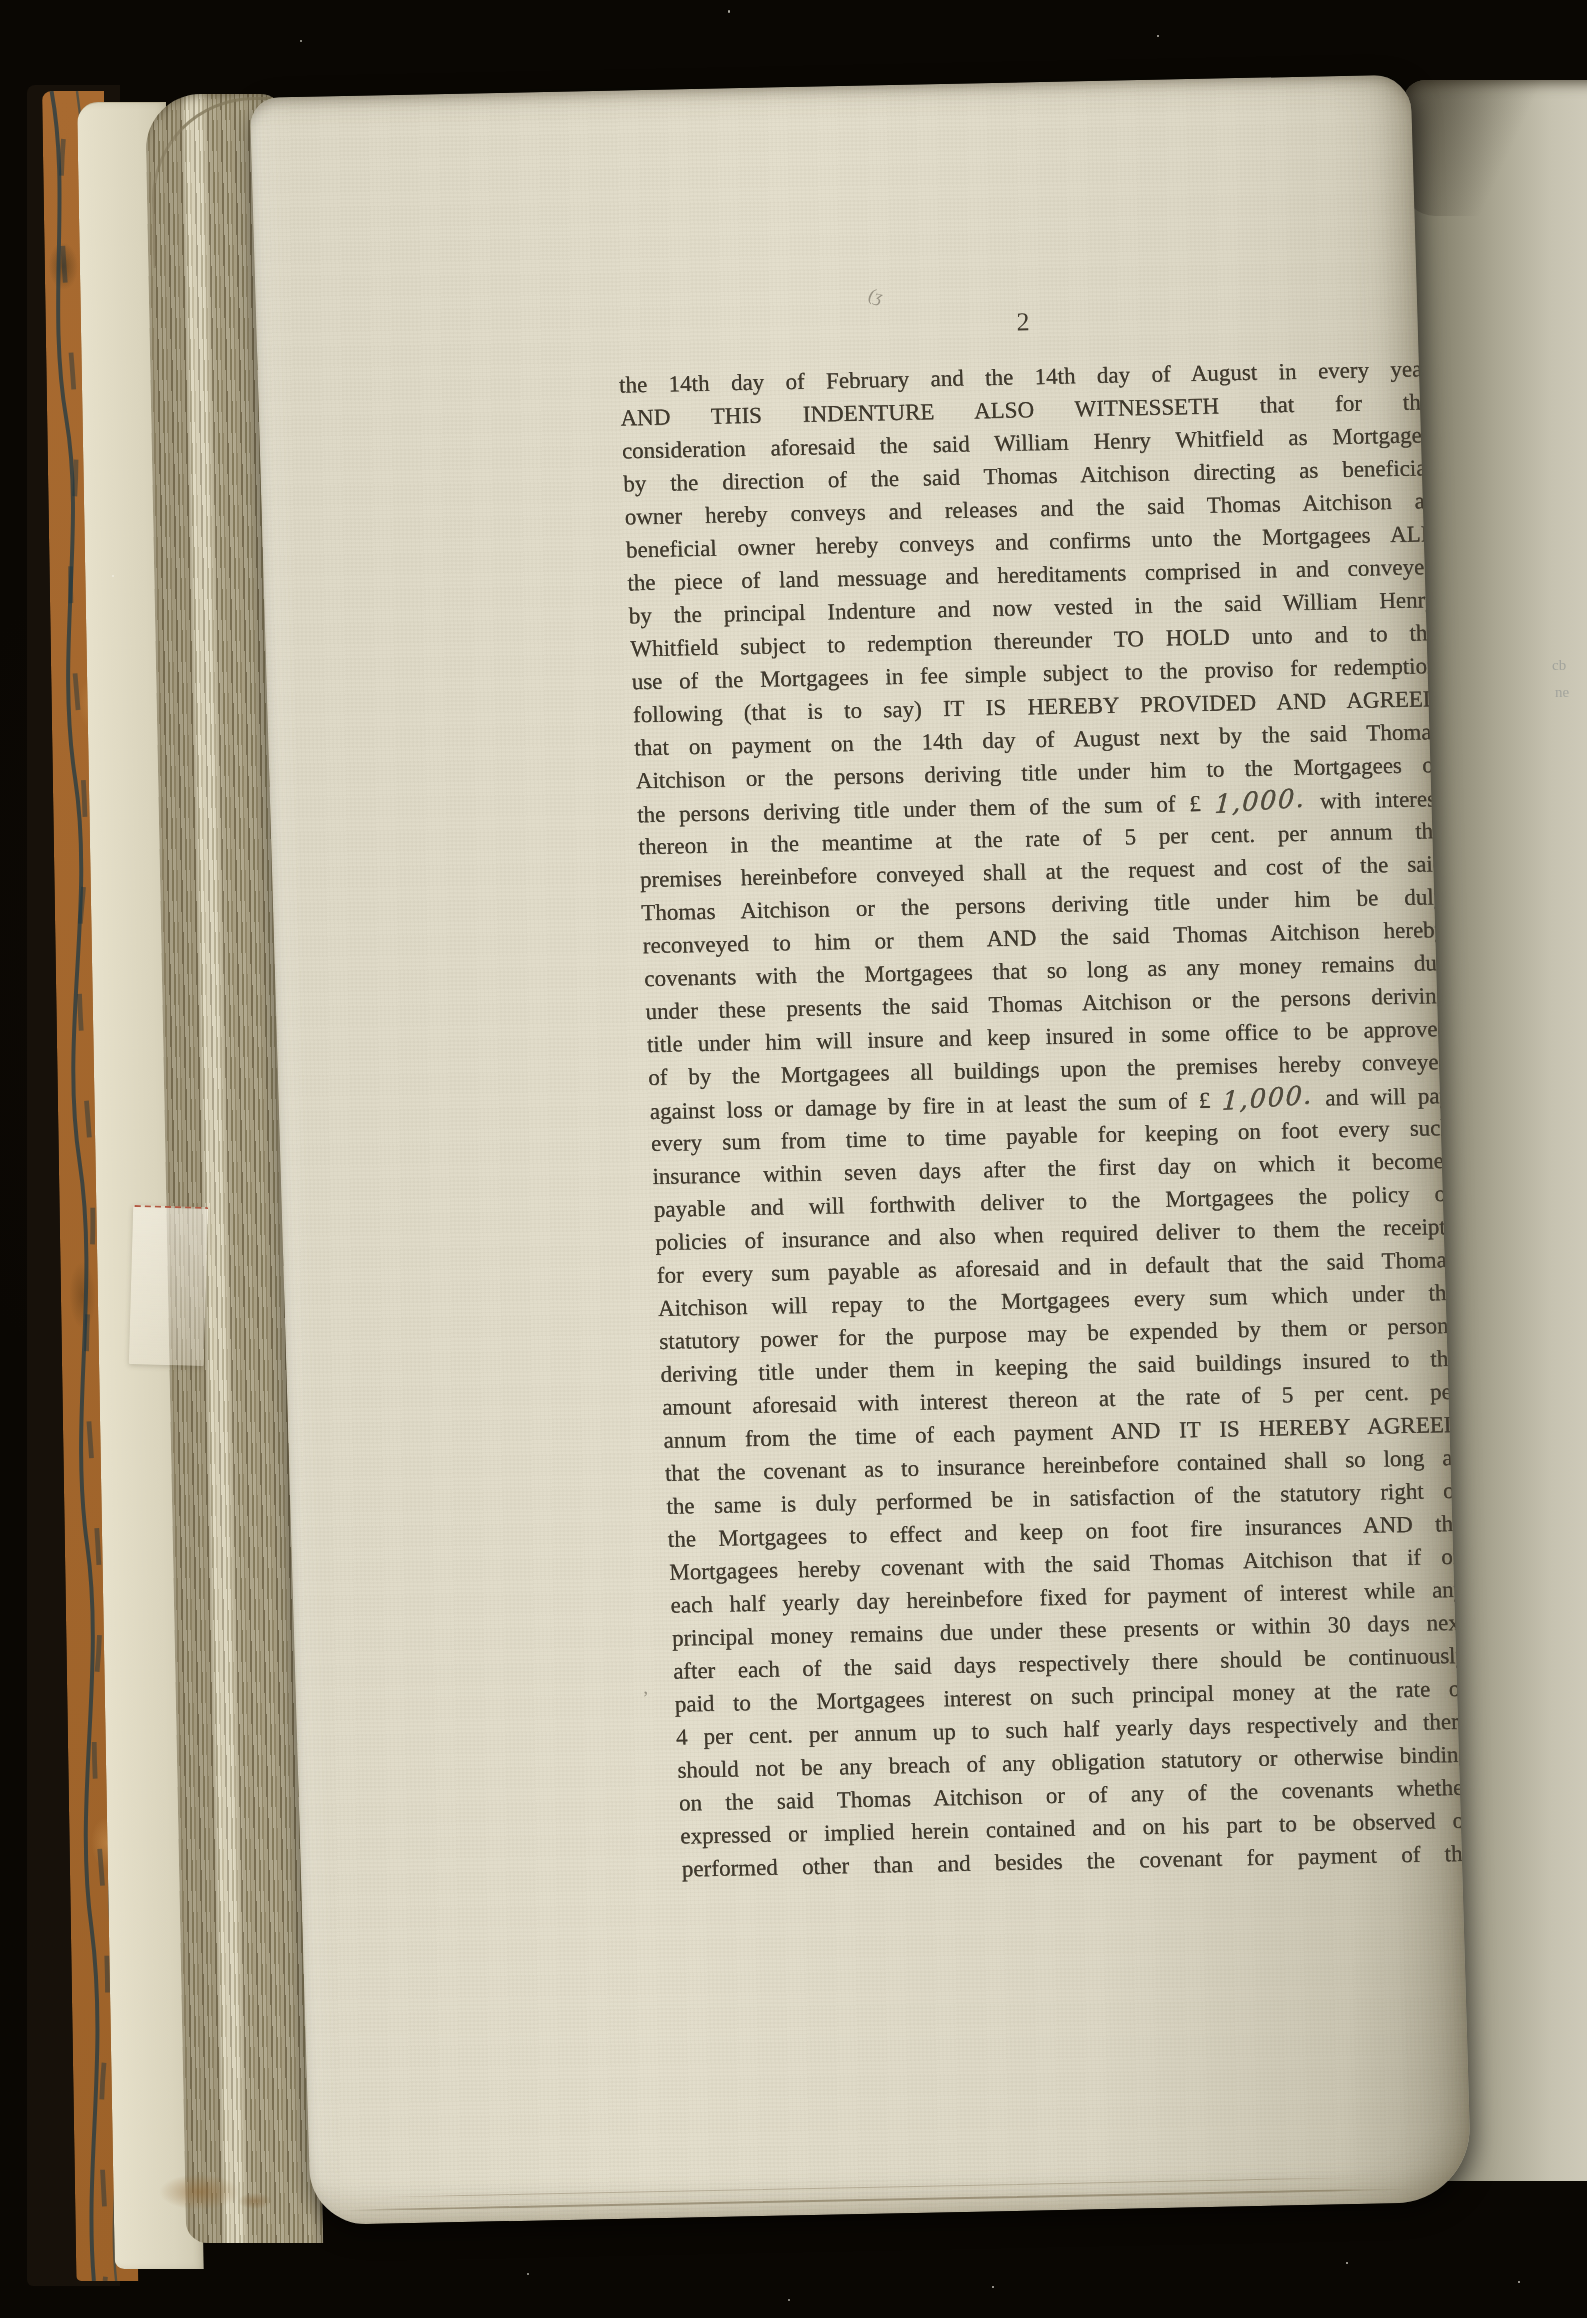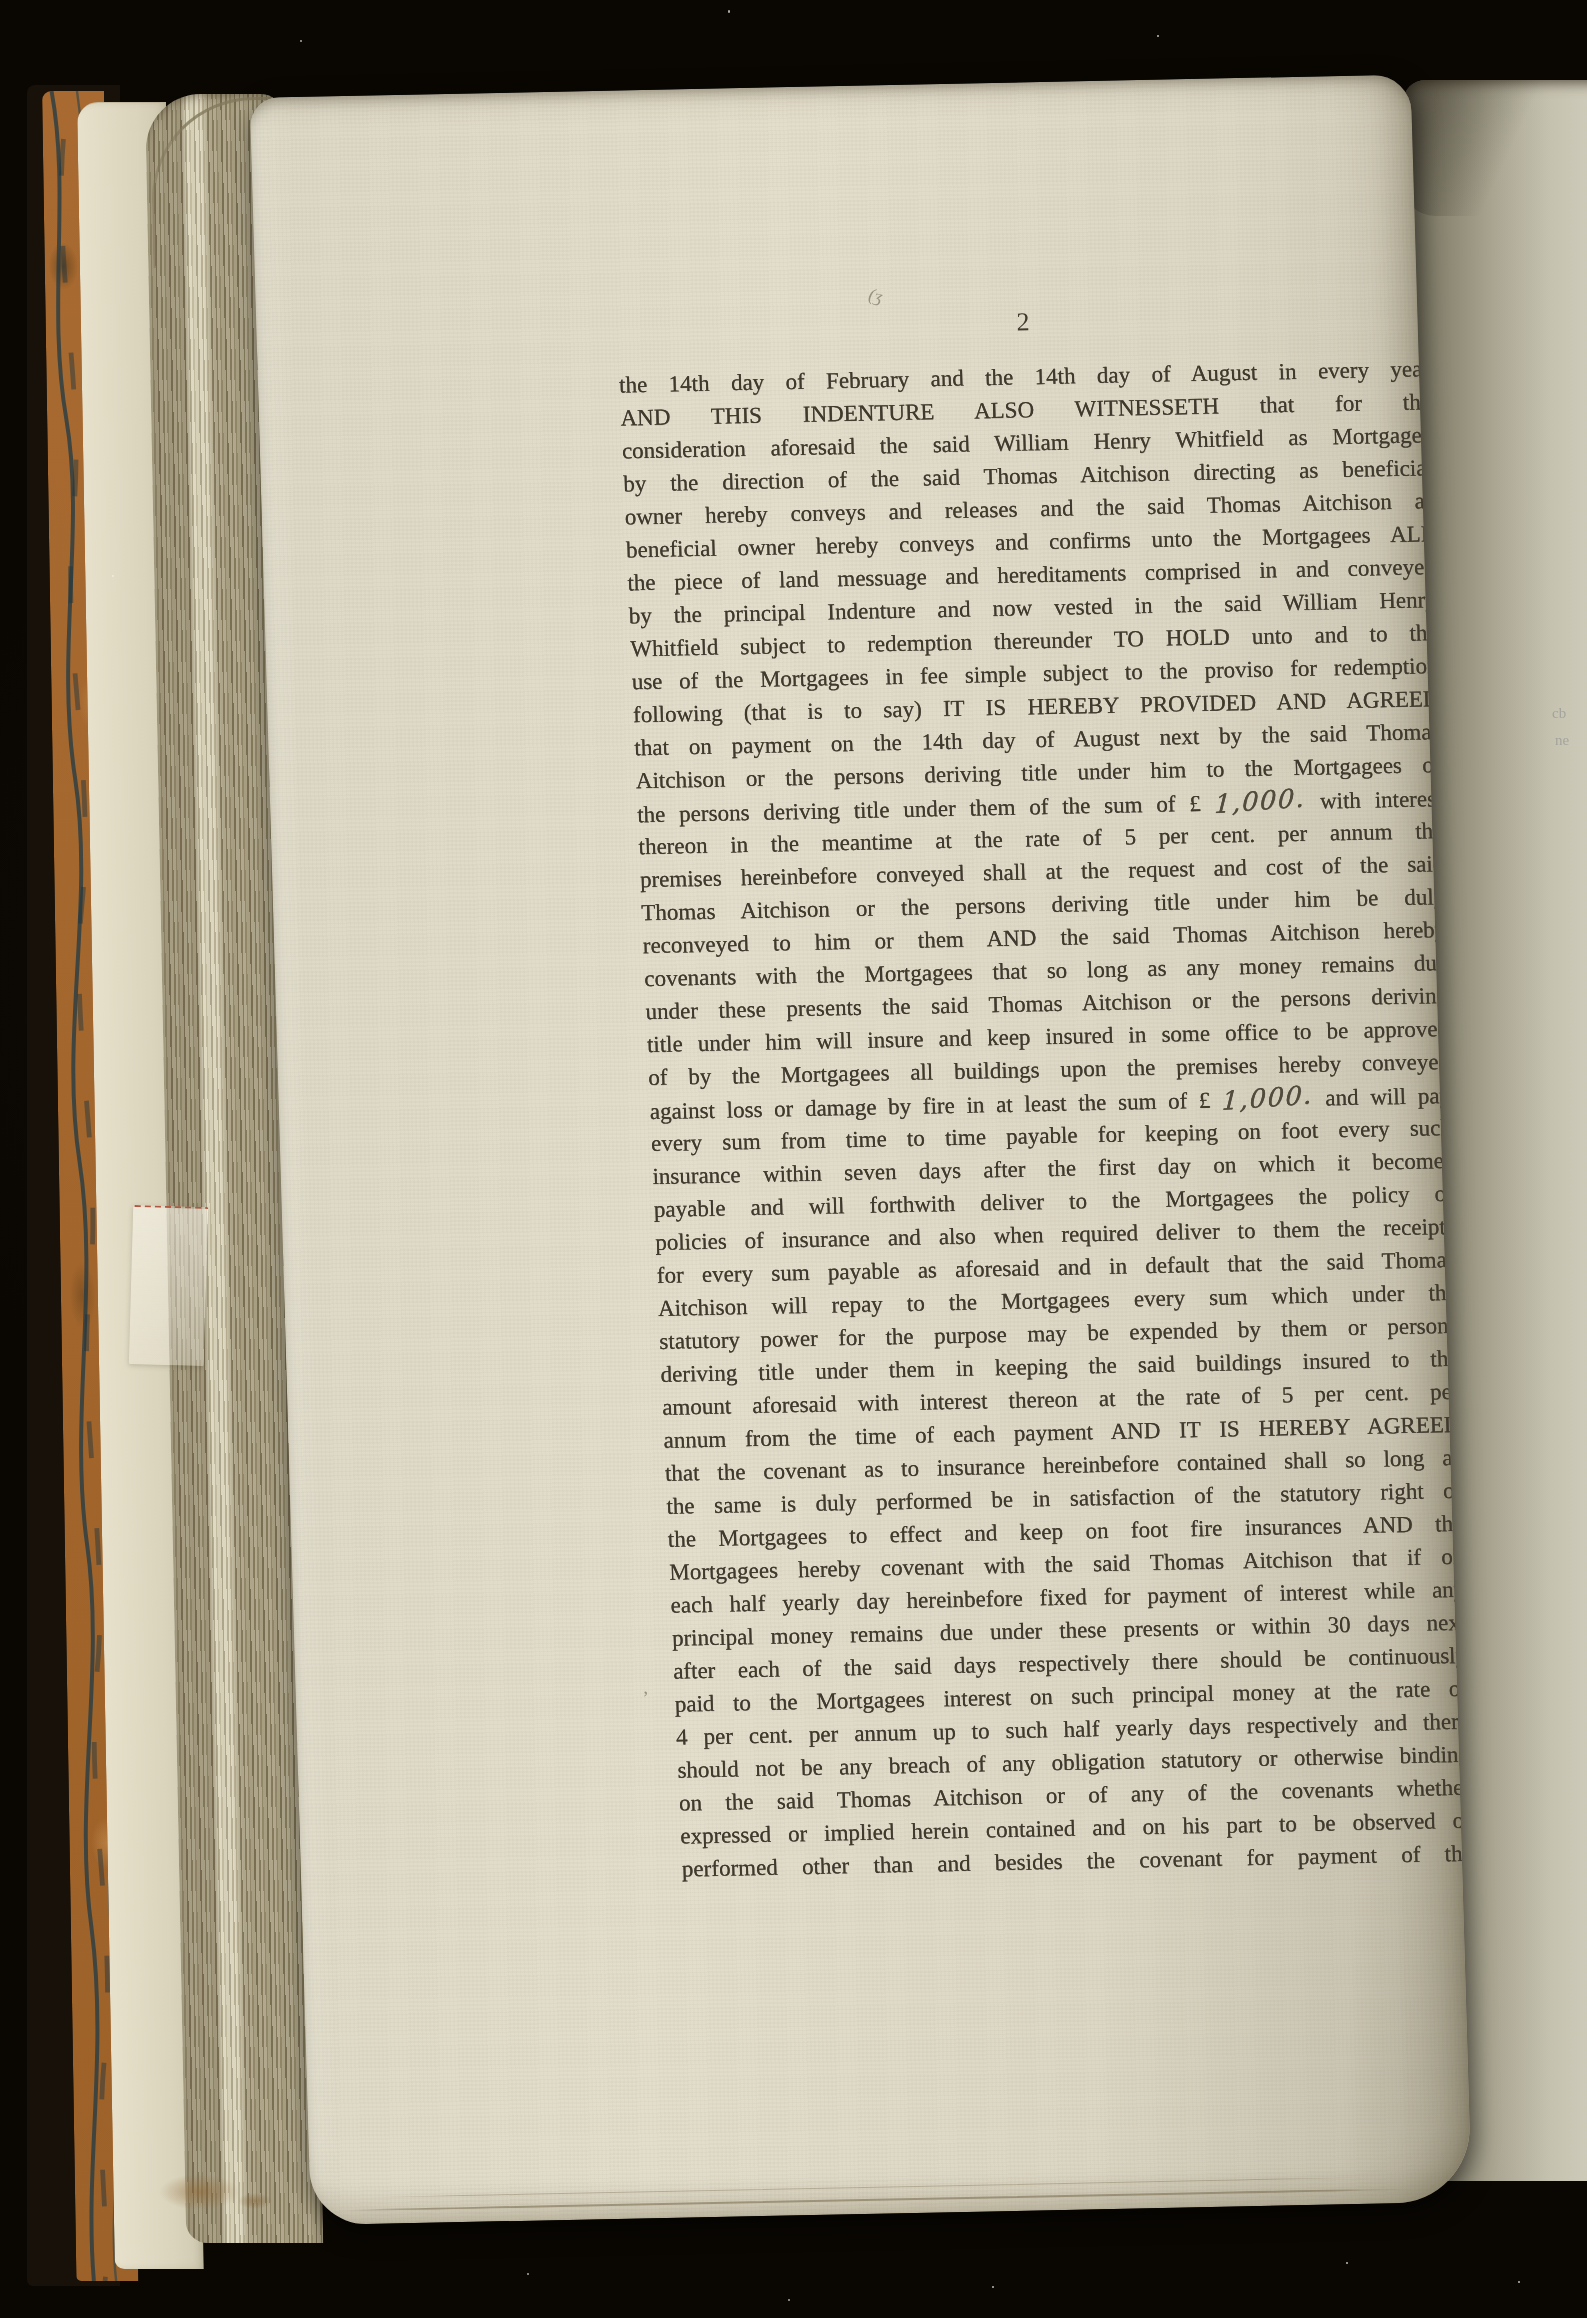--- a/index.html
+++ b/index.html
@@ -45,21 +45,21 @@
     background:radial-gradient(closest-side, rgba(142,100,48,.55), rgba(142,100,48,0) 75%);}
   .stain-b{position:absolute;left:232px;top:2190px;width:46px;height:22.4px;border-radius:50%;
     background:radial-gradient(closest-side, rgba(120,82,36,.45), rgba(120,82,36,0) 75%);}
   
   .right-page{position:absolute;left:1403px;top:80px;width:192px;height:2101px;
     border-radius:22.4px 0 0 32px;
     background:linear-gradient(90deg,#6e6a59 0,#87836f 36px,#aaa692 92px,#c6c2b0 148px,#cfcbba 188px);
     box-shadow:inset 0 9.6px 12.8px -6.4px rgba(45,38,26,.7);}
   .right-page::before{content:'';position:absolute;inset:0 0 auto 0;height:136px;border-radius:inherit;
     background:linear-gradient(115deg, rgba(30,24,16,.45), transparent 55%);}
-  .bleed-mark{position:absolute;color:#667079;opacity:.38;font-size:15px;filter:blur(0.5px);margin-top:48px;}
+  .bleed-mark{position:absolute;color:#667079;opacity:.38;font-size:15px;filter:blur(0.5px);}
   .bleed-mark.m0{left:149px;top:577px;}
   .bleed-mark.m1{left:152px;top:604px;}
   
   .main-page{position:absolute;left:268px;top:86px;width:1161px;height:2128px;
     transform:rotate(-1.15deg) skewX(.5deg);transform-origin:50% 30%;
     border-radius:29px 37px 76px 56px;overflow:hidden;
     background:
       repeating-linear-gradient(0deg, rgba(120,110,85,.04) 0 1.6px, transparent 1.6px 4px),
       repeating-linear-gradient(90deg, rgba(120,110,85,.03) 0 1.6px, transparent 1.6px 4px),
       linear-gradient(96deg,#ddd8c6 0%,#e3decc 40%,#dcd7c5 72%,#cac5b2 90%,#a9a490 100%);

